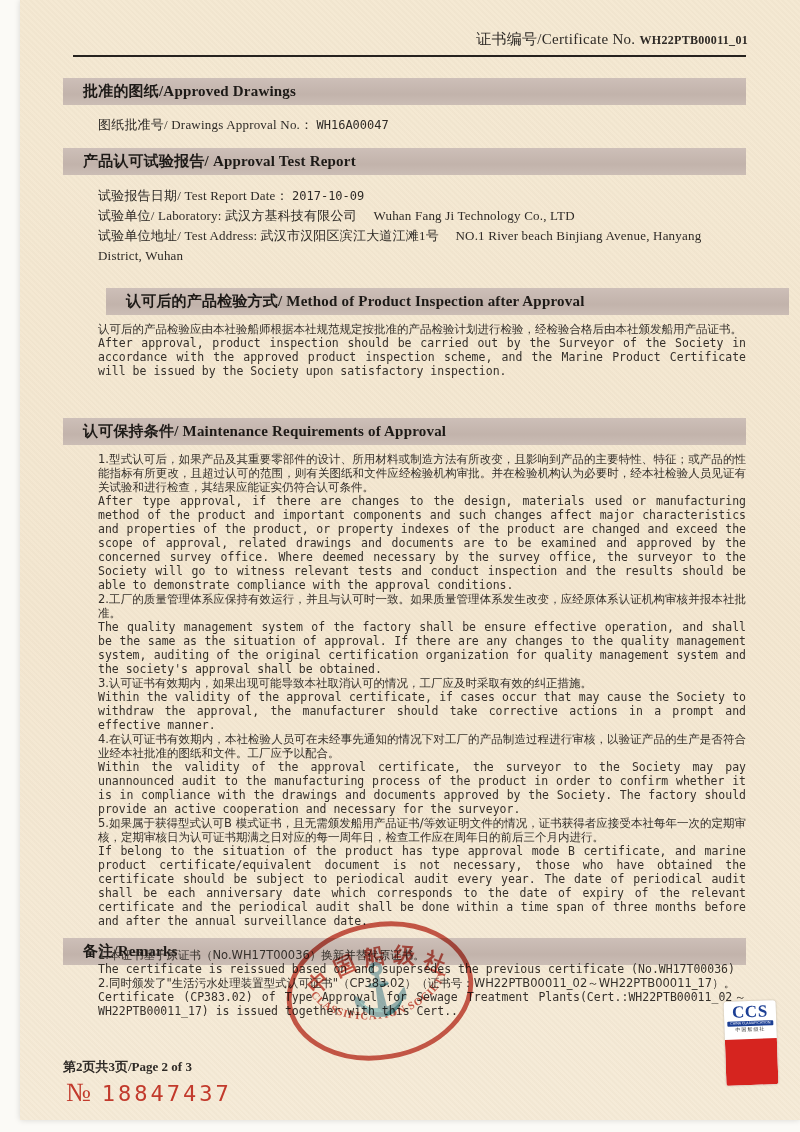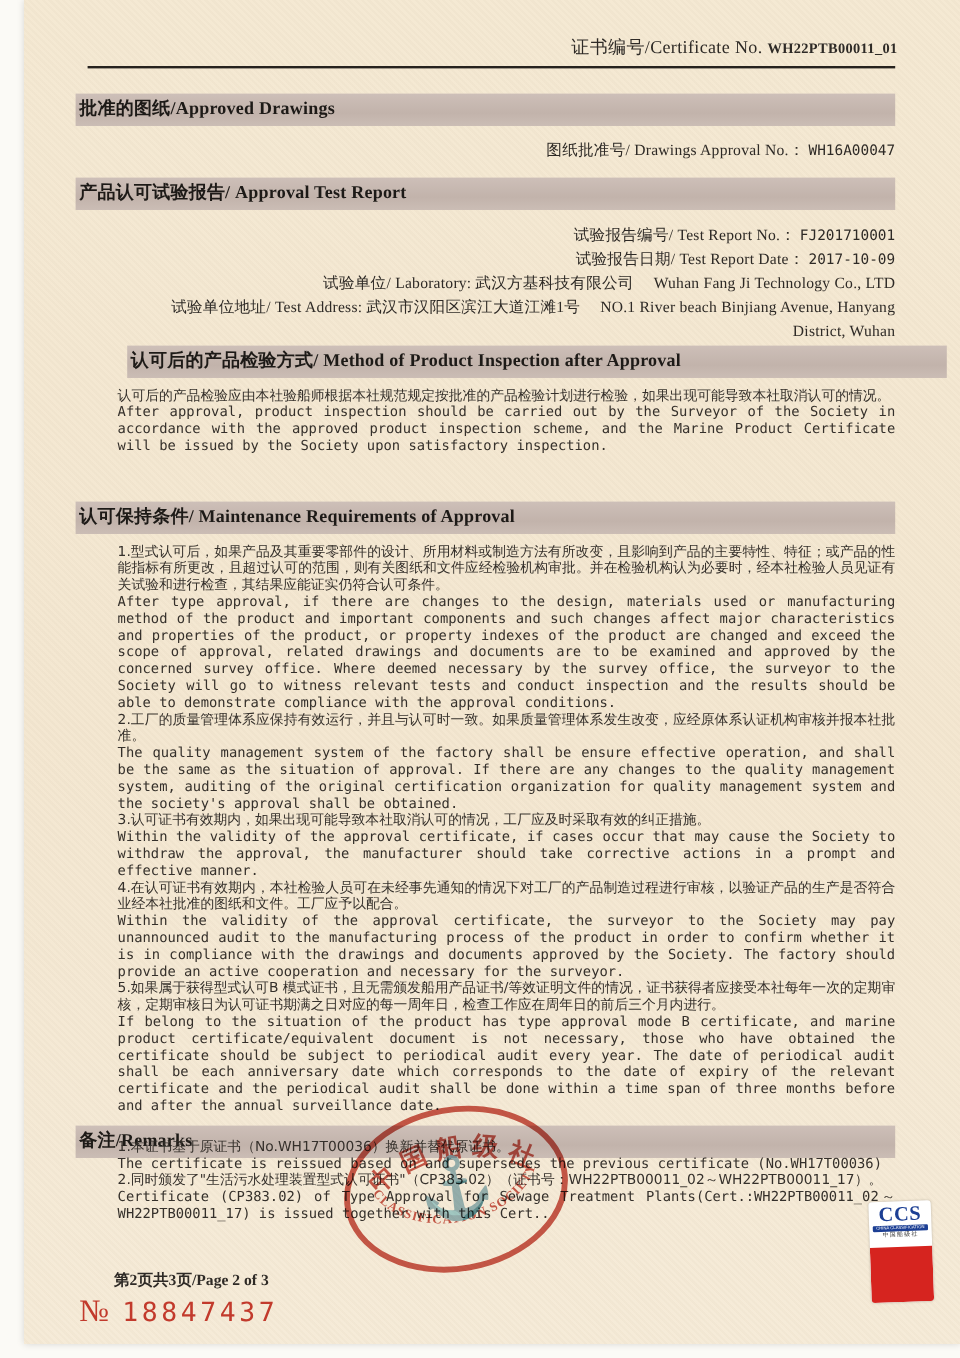--- a/index.html
+++ b/index.html
@@ -22,40 +22,40 @@
     font-size:15px;letter-spacing:.3px;
   }
   .cert-head b{font-size:12px;}
   .head-rule{
     position:absolute;left:53px;top:55px;width:673px;height:2px;background:#26221e;
   }
   .bar{
     position:absolute;left:43px;width:683px;height:27px;
     background:linear-gradient(180deg,#cdbfb8 0%,#c2b3ab 60%,#cbbdb5 100%);
     font-weight:bold;font-size:15px;line-height:27px;
-    padding-left:3px;box-sizing:border-box;
+    padding-left:20px;box-sizing:border-box;
     letter-spacing:.2px;color:#1d1a17;
   }
-  .content{position:absolute;left:78px;width:648px;text-align:right;}
+  .content{position:absolute;left:78px;width:648px;}
   .field{font-size:13px;line-height:20px;}
   .field .lbl{letter-spacing:.2px;}
   .field .val{font-family:"DejaVu Sans Mono", monospace;font-size:12px;}
   .body-text{
     font-family:"DejaVu Sans Mono", monospace;
     font-size:11.5px;line-height:14px;color:#35302b;
     text-align:justify;
   }
   .body-text .zh{font-family:"DejaVu Sans","Liberation Sans",sans-serif;}
   .stamp{
     position:absolute;left:262px;top:918px;width:196px;height:146px;
     opacity:.82;mix-blend-mode:multiply;pointer-events:none;
     transform:rotate(-10deg);
   }
   .footer-page{
-    position:absolute;left:43px;top:1058px;font-size:13px;font-weight:bold;margin-left:32px;
+    position:absolute;left:43px;top:1058px;font-size:13px;font-weight:bold;
   }
   .serial{
     position:absolute;left:46px;top:1078px;
     color:#c23a2c;font-size:24px;letter-spacing:1px;
     font-family:"Liberation Serif",serif;
   }
   .serial .no-sign{font-size:26px;margin-right:10px;}
   .serial .digits{font-family:"DejaVu Sans Mono",monospace;font-size:22px;letter-spacing:3px;}
   .ccs-logo{
     position:absolute;left:705px;top:1001px;width:52px;height:84px;
@@ -87,40 +87,36 @@
 
   <div class="bar" style="top:78px;">批准的图纸/Approved Drawings</div>
   <div class="content field" style="top:115px;position:absolute;">
     <span class="lbl">图纸批准号/ Drawings Approval No.：</span>
     <span class="val">WH16A00047</span>
   </div>
 
   <div class="bar" style="top:148px;">产品认可试验报告/ Approval Test Report</div>
   <div class="content" style="top:186px;position:absolute;">
     <div class="field">
-      <span class="lbl">试验报告编号/ Test Report No.：</span>
-      <span class="val">FJ201710001</span>
-    </div>
-    <div class="field">
       <span class="lbl">试验报告日期/ Test Report Date：</span>
       <span class="val">2017-10-09</span>
     </div>
     <div class="field">
       <span class="lbl">试验单位/ Laboratory:</span>
       <span class="lbl">武汉方基科技有限公司　 Wuhan Fang Ji Technology Co., LTD</span>
     </div>
     <div class="field">
       <span class="lbl">试验单位地址/ Test Address:</span>
       <span class="lbl">武汉市汉阳区滨江大道江滩1号　 NO.1 River beach Binjiang Avenue, Hanyang District, Wuhan</span>
     </div>
   </div>
 
   <div class="bar" style="top:288px;margin-left:43px;">认可后的产品检验方式/ Method of Product Inspection after Approval</div>
   <div class="content body-text" style="top:322px;position:absolute;">
-    <div class="zh">认可后的产品检验应由本社验船师根据本社规范规定按批准的产品检验计划进行检验，如果出现可能导致本社取消认可的情况。</div>
+    <div class="zh">认可后的产品检验应由本社验船师根据本社规范规定按批准的产品检验计划进行检验，经检验合格后由本社颁发船用产品证书。</div>
     <div>After approval, product inspection should be carried out by the Surveyor of the Society in accordance with the approved product inspection scheme, and the Marine Product Certificate will be issued by the Society upon satisfactory inspection.</div>
   </div>
 
   <div class="bar" style="top:418px;">认可保持条件/ Maintenance Requirements of Approval</div>
   <div class="content body-text" style="top:452px;position:absolute;">
     <div class="zh">1.型式认可后，如果产品及其重要零部件的设计、所用材料或制造方法有所改变，且影响到产品的主要特性、特征；或产品的性能指标有所更改，且超过认可的范围，则有关图纸和文件应经检验机构审批。并在检验机构认为必要时，经本社检验人员见证有关试验和进行检查，其结果应能证实仍符合认可条件。</div>
     <div>After type approval, if there are changes to the design, materials used or manufacturing method of the product and important components and such changes affect major characteristics and properties of the product, or property indexes of the product are changed and exceed the scope of approval, related drawings and documents are to be examined and approved by the concerned survey office. Where deemed necessary by the survey office, the surveyor to the Society will go to witness relevant tests and conduct inspection and the results should be able to demonstrate compliance with the approval conditions.</div>
     <div class="zh">2.工厂的质量管理体系应保持有效运行，并且与认可时一致。如果质量管理体系发生改变，应经原体系认证机构审核并报本社批准。</div>
     <div>The quality management system of the factory shall be ensure effective operation, and shall be the same as the situation of approval. If there are any changes to the quality management system, auditing of the original certification organization for quality management system and the society's approval shall be obtained.</div>
     <div class="zh">3.认可证书有效期内，如果出现可能导致本社取消认可的情况，工厂应及时采取有效的纠正措施。</div>

